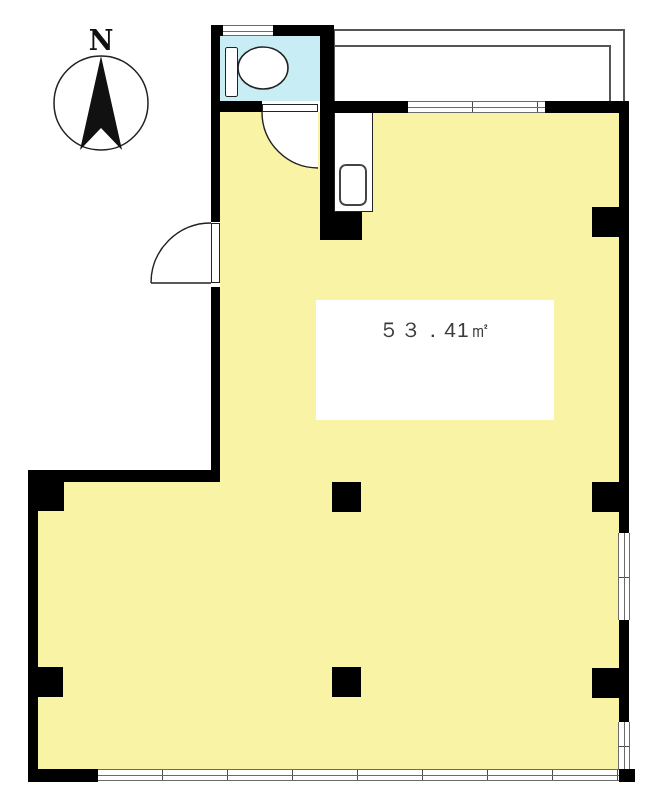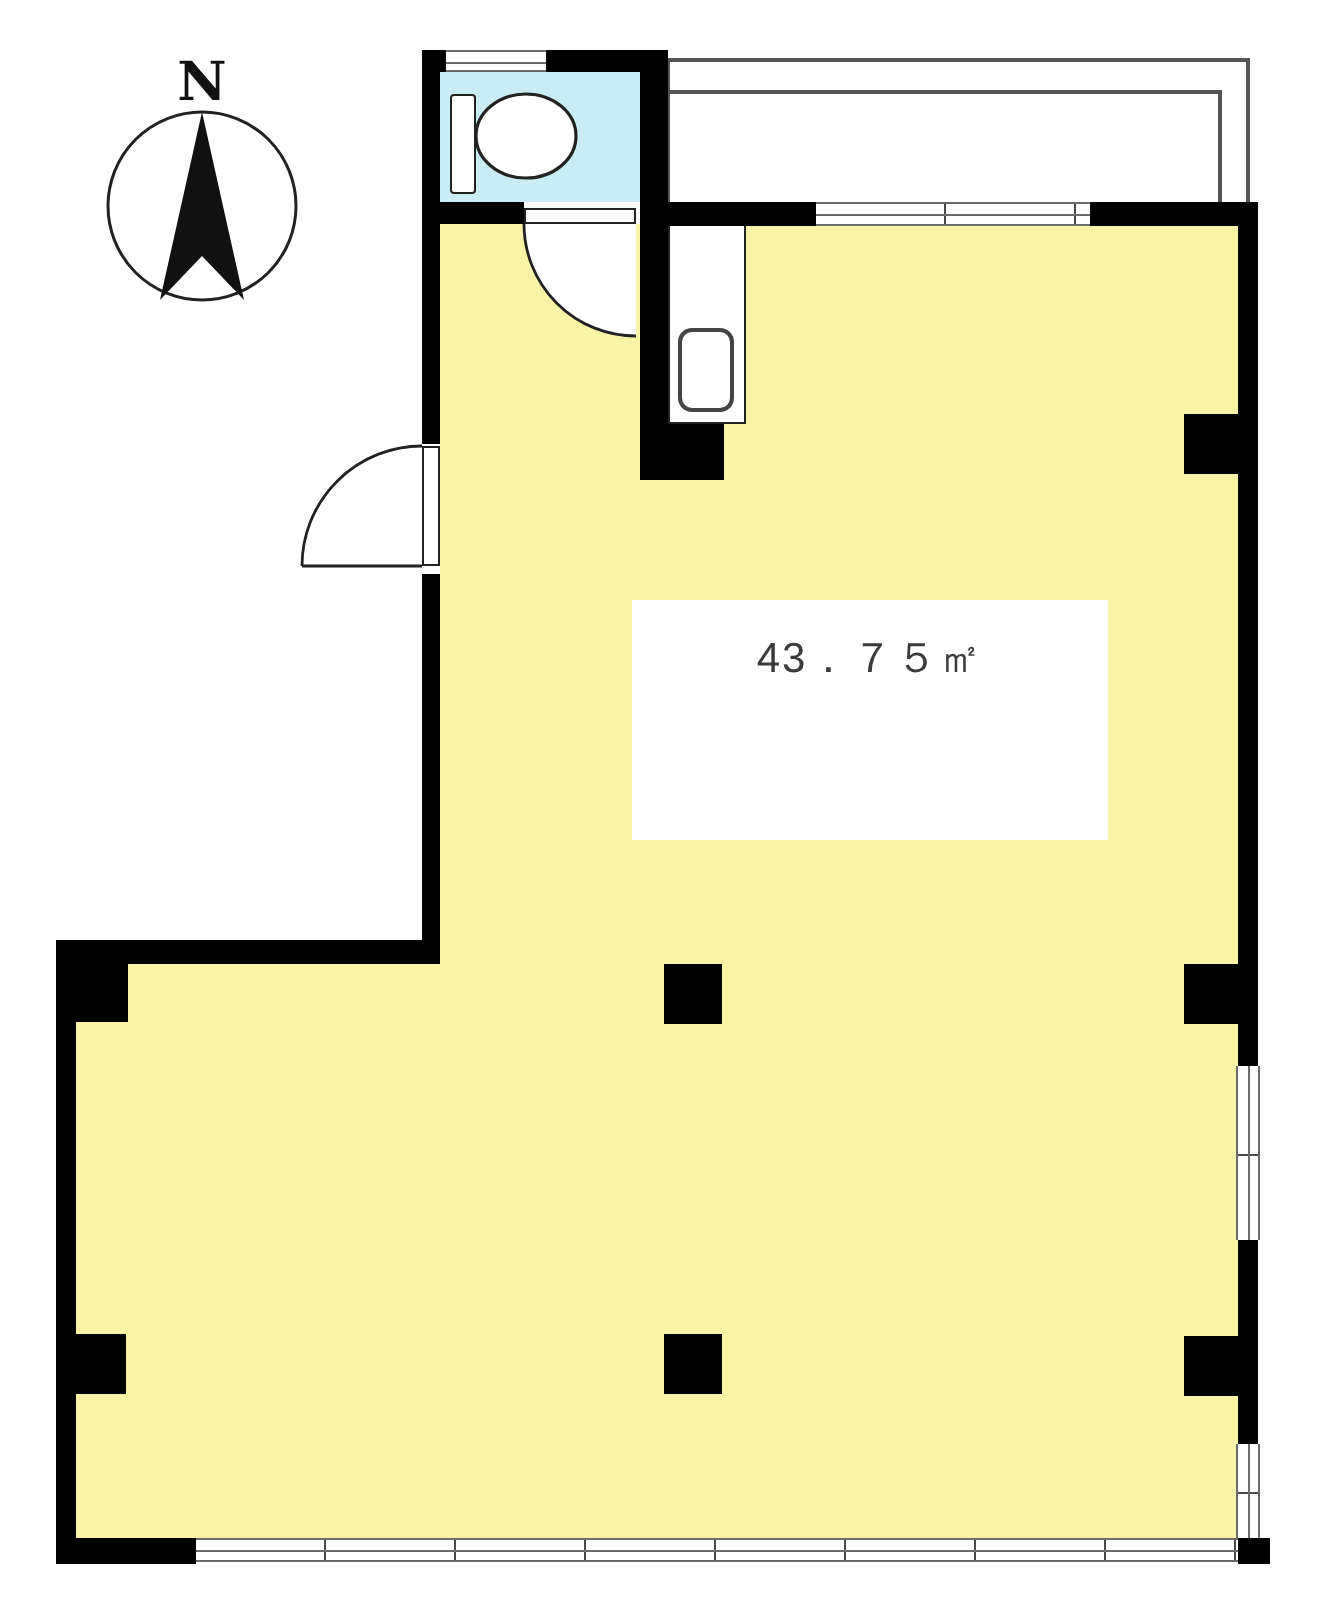--- a/index.html
+++ b/index.html
@@ -76,21 +76,21 @@
   <div class="abs win-h panes" style="left:98px;top:769px;width:521px;height:12px;"></div>
   <div class="abs win-v vtick" style="left:618px;top:533px;width:12px;height:87px;"></div>
   <div class="abs win-v vtick" style="left:618px;top:722px;width:12px;height:47px;"></div>
 
   <div class="abs fixture" style="left:262px;top:104px;width:56px;height:8px;"></div>
   <div class="abs fixture" style="left:211px;top:223px;width:9px;height:60px;"></div>
 
   <div class="abs fixture" style="left:225px;top:47px;width:13px;height:50px;border-radius:2px;"></div>
 
   <div class="abs textbox" style="left:316px;top:300px;width:238px;height:120px;">
-    <div>43．７５㎡</div>
+    <div>５３．41㎡</div>
   </div>
 
   <svg width="669" height="800" viewBox="0 0 669 800">
 
     <path d="M318,112 L262,112 A56,56 0 0 0 318,168 Z" fill="#ffffff" stroke="none"></path>
     <path d="M262,112 A56,56 0 0 0 318,168" fill="none" stroke="#222" stroke-width="1.4"></path>
 
     <path d="M211,283 L151,283 A60,60 0 0 1 211,223 Z" fill="#ffffff" stroke="none"></path>
     <line x1="151" y1="283" x2="211" y2="283" stroke="#222" stroke-width="1.6"></line>
     <path d="M151,283 A60,60 0 0 1 211,223" fill="none" stroke="#222" stroke-width="1.4"></path>

